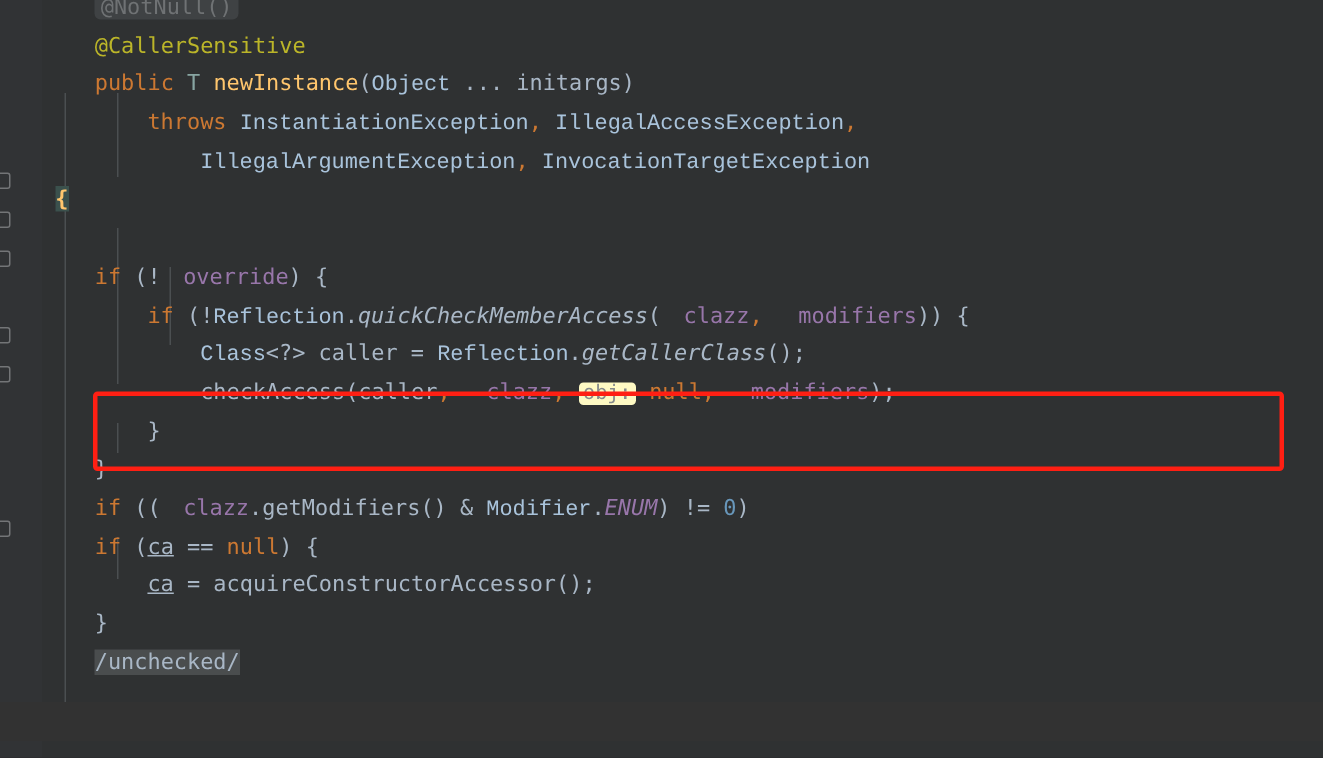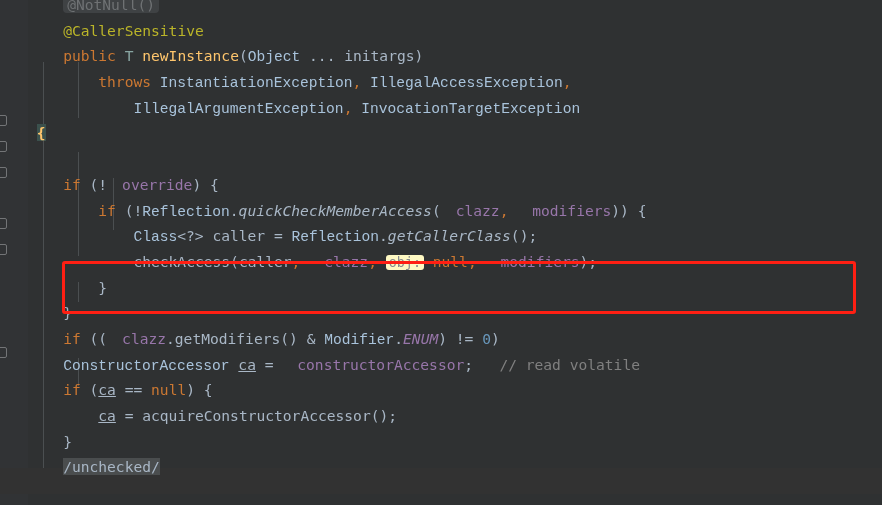--- a/index.html
+++ b/index.html
@@ -183,21 +183,20 @@
 
     <div class="line"><span class="plain">            </span><span class="plain">checkAccess</span><span class="plain">(</span><span class="plain">caller</span><span class="kw">, </span><span class="field">clazz</span><span class="kw">, </span><span class="hint">obj:</span><span class="plain"> </span><span class="kw">null</span><span class="kw">, </span><span class="field">modifiers</span><span class="plain">);</span></div>
 
     <div class="line"><span class="plain">        </span><span class="plain">}</span></div>
 
     <div class="line"><span class="plain">    </span><span class="plain">}</span></div>
 
     <div class="line"><span class="plain">    </span><span class="kw">if</span><span class="plain"> ((</span><span class="field">clazz</span><span class="plain">.</span><span class="plain">getModifiers</span><span class="plain">() </span><span class="plain">&amp;</span><span class="plain"> </span><span class="type">Modifier</span><span class="plain">.</span><span class="static">ENUM</span><span class="plain">) </span><span class="plain">!=</span><span class="plain"> </span><span class="num">0</span><span class="plain">)</span></div>
 
 
-    <div class="line"><span class="plain">    </span><span class="type">ConstructorAccessor</span><span class="plain"> </span><span class="plain under">ca</span><span class="plain"> = </span><span class="field">constructorAccessor</span><span class="plain">;   </span><span class="cmt">// read volatile</span></div>
 
     <div class="line"><span class="plain">    </span><span class="kw">if</span><span class="plain"> (</span><span class="plain under">ca</span><span class="plain"> </span><span class="plain">==</span><span class="plain"> </span><span class="kw">null</span><span class="plain">) {</span></div>
 
     <div class="line"><span class="plain">        </span><span class="plain under">ca</span><span class="plain"> = </span><span class="plain">acquireConstructorAccessor</span><span class="plain">();</span></div>
 
     <div class="line"><span class="plain">    </span><span class="plain">}</span></div>
 
     <div class="line"><span class="plain">    </span><span class="gray-hl">/unchecked/</span></div>
 
   </div>

